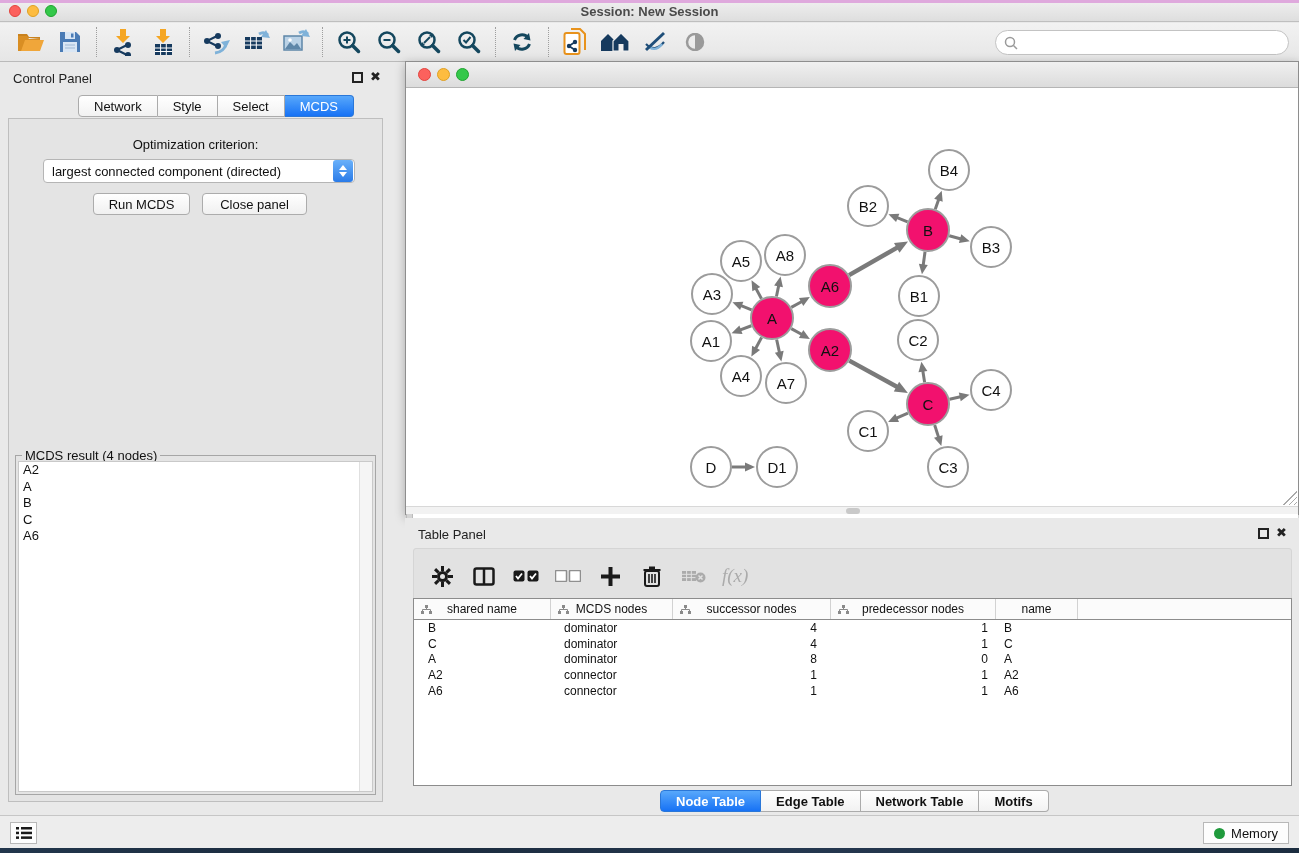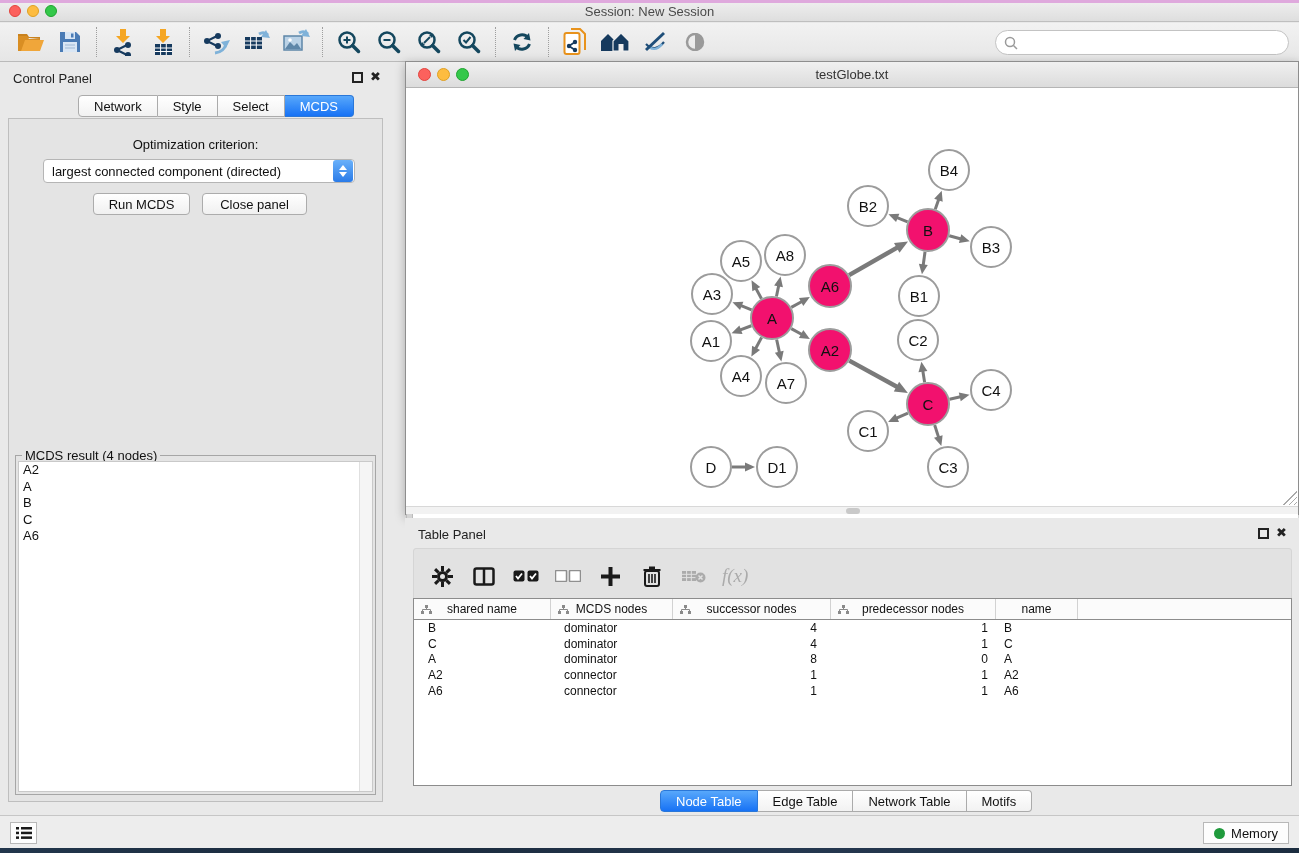--- a/index.html
+++ b/index.html
@@ -1,21 +1,21 @@
 <!DOCTYPE html>
 <html><head>
 <meta charset="utf-8">
 <style>
   * { margin:0; padding:0; box-sizing:border-box; }
   html,body { width:1299px; height:853px; font-family:"Liberation Sans","DejaVu Sans",sans-serif; }
   .app { position:relative; width:1299px; height:853px; background:#E9E9E9; overflow:hidden; }
 
   
   .titlebar { position:absolute; left:0; top:0; width:1299px; height:22px;
-    background:linear-gradient(#F0F0F0,#DEDEDE); border-bottom:1px solid #BFBFBF; }
+    background:linear-gradient(#F0F0F0,#DEDEDE); border-bottom:1px solid #BFBFBF;font-weight:bold; }
   .titlebar .purple-strip { position:absolute; left:0; top:0; width:100%; height:3px; background:#DFA9DD; }
   .tl { position:absolute; top:5px; width:12px; height:12px; border-radius:50%; }
   .tl.red    { background:#FC615D; border:1px solid #E2443E; }
   .tl.yellow { background:#FDBC40; border:1px solid #DFA023; }
   .tl.green  { background:#34C84A; border:1px solid #1FA42F; }
   .titlebar .title { position:absolute; left:0; right:0; top:4px; text-align:center;
     font-size:13px; color:#4A4A4A; }
 
   
   .toolbar { position:absolute; left:0; top:23px; width:1299px; height:39px;
@@ -93,21 +93,21 @@
   .fx-label { font-size:19px; color:#ABABAB; font-family:"Liberation Serif","DejaVu Serif",serif; font-style:italic; }
 
   .data-table { position:absolute; left:8px; top:80px; width:879px; height:188px; background:#FFF; border:1px solid #8C8C8C; overflow:hidden; }
   .thead { display:flex; height:21px; border-bottom:1px solid #8C8C8C; background:#FBFBFB; }
   .th { position:relative; display:flex; align-items:center; justify-content:center;
     font-size:12px; color:#111; border-right:1px solid #D2D2D2; cursor:pointer; }
   .th .hicon { position:absolute; left:7px; top:5px; }
   .trow { display:flex; height:15.8px; align-items:center; }
   .td { font-size:12px; color:#111; white-space:nowrap; overflow:hidden; cursor:default; }
 
-  .tp-tabs { left:255px; top:272px; }
+  .tp-tabs { left:255px; top:272px;font-weight:bold; }
 
   
   .statusbar { position:absolute; left:0; top:815px; width:1299px; height:33px;
     background:#EDEDED; border-top:1px solid #C6C6C6; }
   .menu-btn { position:absolute; left:10px; top:6px; width:27px; height:22px; background:#FDFDFD;
     border:1px solid #B8B8B8; display:flex; align-items:center; justify-content:center; cursor:pointer; }
   .memory-btn { position:absolute; right:10px; top:6px; height:22px; padding:0 10px; background:#FDFDFD;
     border:1px solid #B8B8B8; display:flex; align-items:center; gap:6px; font-size:13px; color:#111; cursor:pointer; }
   .memdot { width:11px; height:11px; border-radius:50%; background:#1F9A3C; }
   .desktop-strip { position:absolute; left:0; top:848px; width:1299px; height:5px;
@@ -315,21 +315,20 @@
         </div>
       </div>
     </div>
   </div>
 
   <div class="net-window">
     <div class="net-titlebar">
       <div class="tl red" style="left:12px"></div>
       <div class="tl yellow" style="left:31px"></div>
       <div class="tl green" style="left:50px"></div>
-      <div class="title">testGlobe.txt</div>
     </div>
     <div class="net-canvas">
       <svg id="graph-svg" width="892" height="418">
           <line x1="345.4146596993366" y1="188.76168568713538" x2="333.0709185918137" y2="193.4158831539063" stroke="#7A7A7A" stroke-width="3"></line>
           <polygon points="325.5853403006634,196.23831431286462 333.35469563768726,188.49963757539464 336.5299306915154,196.92091315293877" fill="#7A7A7A"></polygon>
           <line x1="345.5735128005243" y1="172.8294051202097" x2="333.85430072655777" y2="168.1417202906231" stroke="#7A7A7A" stroke-width="3"></line>
           <polygon points="326.4264871994757,165.1705948797903 337.38251215192173,164.70635653434766 334.0399960647348,173.062646752315" fill="#7A7A7A"></polygon>
           <line x1="355.6297000338812" y1="200.4024967108029" x2="349.1413181356166" y2="212.54204993981423" stroke="#7A7A7A" stroke-width="3"></line>
           <polygon points="345.3702999661188,219.5975032891971 346.11538016896316,208.65698888212603 354.05276518701885,212.899384322811" fill="#7A7A7A"></polygon>
           <line x1="355.48901716798036" y1="161.67335414757676" x2="349.3331584072995" y2="150.35451707148624" stroke="#7A7A7A" stroke-width="3"></line>

